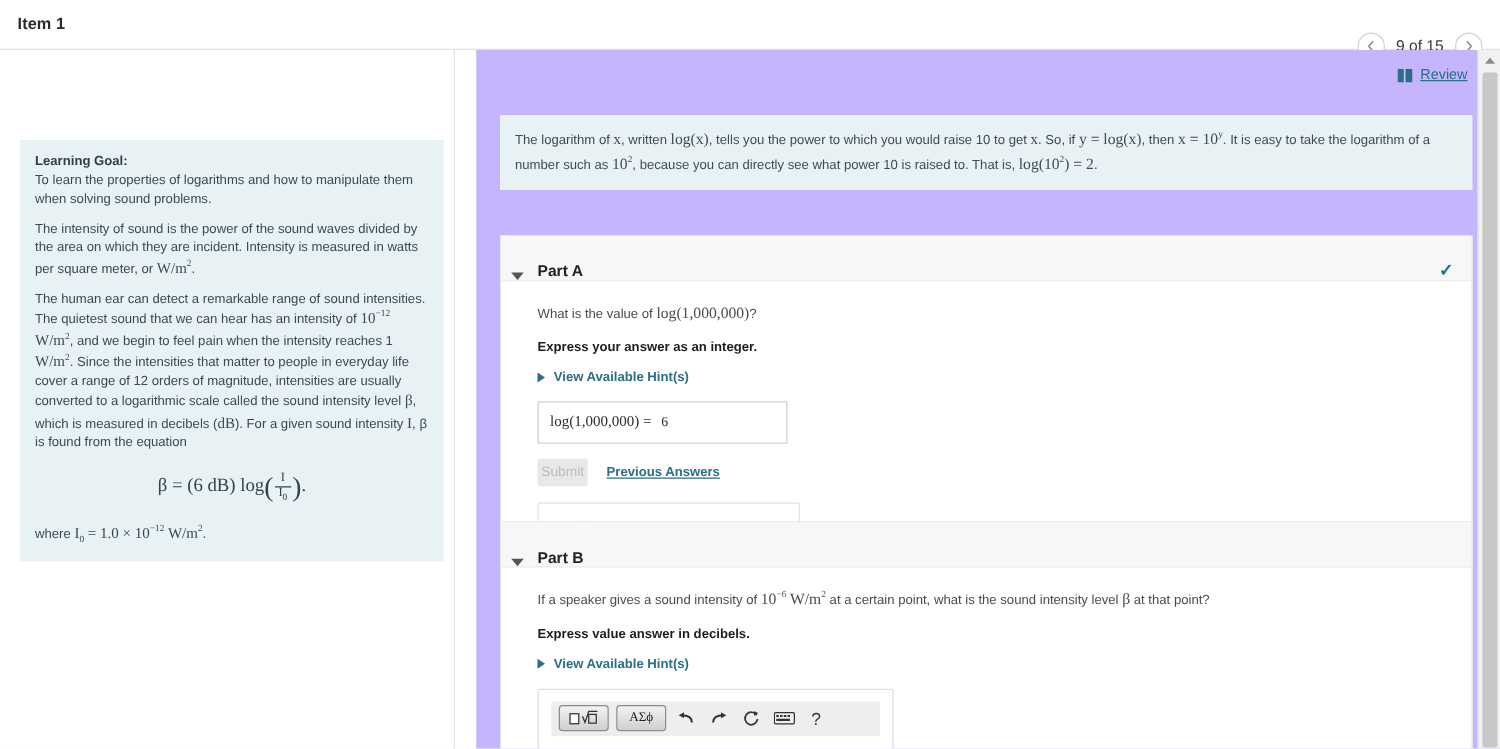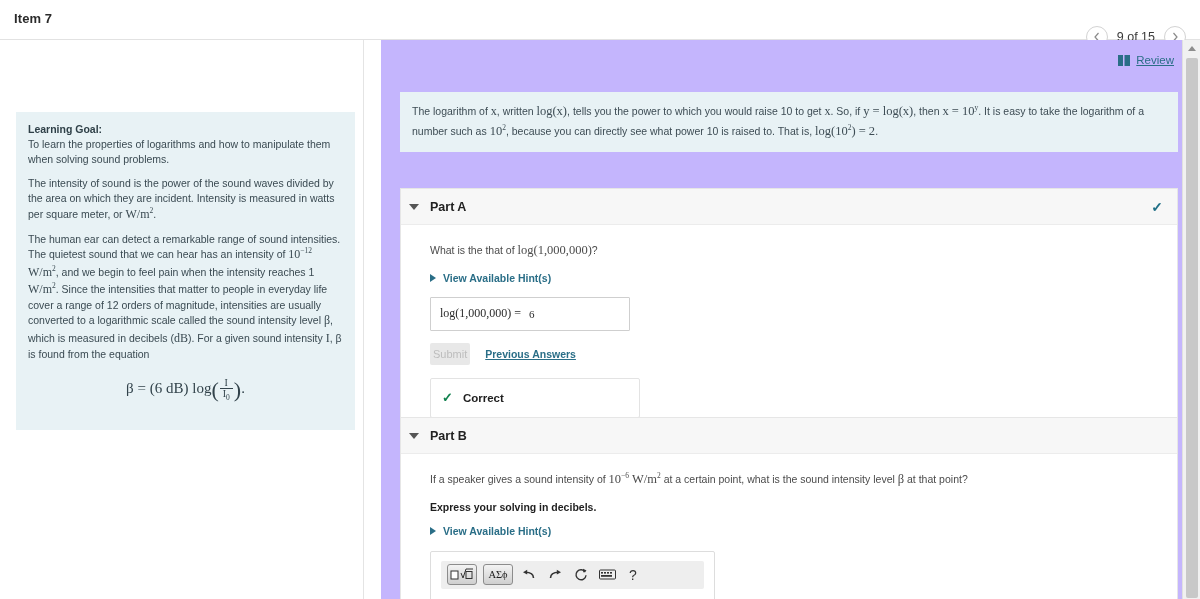--- a/index.html
+++ b/index.html
@@ -84,21 +84,21 @@
     background: #e8f2f5; padding: 9px 12px 10px 12px;
     font-size: 10.5px; line-height: 1.62; color: #3d4c54;
   }
 
   .part-card {
     position: absolute; left: 19px; width: 778px;
     background: #ffffff; border: 1px solid #e6e6e6;
   }
   .part-head {
     height: 36px; background: #f7f7f7; border-bottom: 1px solid #ececec;
-    display: flex; align-items: center; padding-left: 8px;
+    display: flex; align-items: flex-end; padding-left: 8px;
   }
   .caret {
     width: 0; height: 0; border-left: 5px solid transparent;
     border-right: 5px solid transparent; border-top: 6px solid #555;
     margin-right: 11px; cursor: pointer;
   }
   .part-label { font-size: 12.5px; font-weight: bold; color: #222; }
   .part-status {
     margin-left: auto; margin-right: 14px;
     color: #1f6f86; font-size: 14px; font-weight: bold;
@@ -151,21 +151,21 @@
   
   .math-widget {
     margin-top: 14px; width: 285px; border: 1px solid #dddddd;
     background: #fff; border-radius: 2px; padding: 9px 10px 11px 10px;
   }
   .math-toolbar {
     background: #eeeeee; border-radius: 2px; height: 28px;
     display: flex; align-items: center; padding: 0 6px; gap: 6px;
   }
   .tb-btn {
-    width: 30px; height: 21px; border-radius: 3px;
+    width: 40px; height: 21px; border-radius: 3px;
     border: 1px solid #8c8c8c;
     background: linear-gradient(#f3f3f3,#cfcfcf);
     display: flex; align-items: center; justify-content: center;
     font-family: "Liberation Serif", serif; font-size: 10.5px; color: #222;
     cursor: pointer;
   }
   .tb-ico {
     width: 20px; height: 21px; display: flex; align-items: center;
     justify-content: center; color: #333; font-size: 13px; cursor: pointer;
   }
@@ -188,21 +188,21 @@
     position: absolute; top: 18px; left: 3px; width: 12px; height: 540px;
     background: #c8c8c8; border-radius: 2px; cursor: pointer;
   }
 </style>
 </head>
 <body>
 
 <div class="app">
 
   <div class="topbar">
-    <div class="item-title">Item 7</div>
+    <div class="item-title">Item 1</div>
     <div class="pager">
       <div class="pager-btn">
         <svg width="7" height="10" viewBox="0 0 7 10">
           <path d="M5.5 1 L2 5 L5.5 9" fill="none" stroke="#8a8a8a" stroke-width="1.2"></path>
         </svg>
       </div>
       <div class="pager-count">9 of 15</div>
       <div class="pager-btn">
         <svg width="7" height="10" viewBox="0 0 7 10">
           <path d="M1.5 1 L5 5 L1.5 9" fill="none" stroke="#8a8a8a" stroke-width="1.2"></path>
@@ -230,20 +230,23 @@
       <div class="eq-block">
         <span>β</span>
         <span>=</span>
         <span>(6 dB)</span>
         <span>log</span><span class="paren-big">(</span><span class="frac">
             <span class="num">I</span>
             <span class="den"><span>I</span><sub class="s">0</sub></span>
           </span><span class="paren-big">)</span>.
       </div>
 
+      <p>
+        <span>where </span><span class="mathserif"><span>I</span><sub class="s">0</sub><span> = 1.0 × 10</span><sup class="s">−12</sup> <span>W/m</span><sup class="s">2</sup></span><span>.</span>
+      </p>
 
     </div>
   </div>
 
   <div class="right-pane">
 
     <div class="review-row">
       <svg class="review-icon" viewBox="0 0 12 11">
         <rect x="0" y="0" width="5" height="11" fill="#2a6e87"></rect>
         <rect x="6.5" y="0" width="5.5" height="11" fill="#2a6e87"></rect>
@@ -256,22 +259,23 @@
     </div>
 
     <div class="part-card" style="top:148px;">
       <div class="part-head">
         <div class="caret"></div>
         <div class="part-label">Part A</div>
         <div class="part-status">✓</div>
       </div>
       <div class="part-body">
         <div class="q-text">
-          <span>What is the that of </span><span class="mathserif big">log(1,000,000)</span><span>?</span>
-        </div>
+          <span>What is the value of </span><span class="mathserif big">log(1,000,000)</span><span>?</span>
+        </div>
+        <div class="q-instruct">Express your answer as an integer.</div>
 
         <div class="hint-row">
           <span class="hint-caret"></span>
           <span class="hint-text">View Available Hint(s)</span>
         </div>
 
         <div class="answer-box">
           <span>log(1,000,000)  =</span>
           <span class="val">6</span>
         </div>
@@ -290,21 +294,21 @@
 
     <div class="part-card" style="top:377px; border-bottom:none;">
       <div class="part-head">
         <div class="caret"></div>
         <div class="part-label">Part B</div>
       </div>
       <div class="part-body">
         <div class="q-text">
           <span>If a speaker gives a sound intensity of </span><span class="mathserif big"><span>10</span><sup class="s">−6</sup> <span>W/m</span><sup class="s">2</sup></span><span> at a certain point, what is the sound intensity level </span><span class="mathserif big">β</span><span> at that point?</span>
         </div>
-        <div class="q-instruct">Express your solving in decibels.</div>
+        <div class="q-instruct">Express value answer in decibels.</div>
 
         <div class="hint-row">
           <span class="hint-caret"></span>
           <span class="hint-text">View Available Hint(s)</span>
         </div>
 
         <div class="math-widget">
           <div class="math-toolbar">
             <div class="tb-btn">
               <svg width="24" height="15" viewBox="0 0 24 15">

